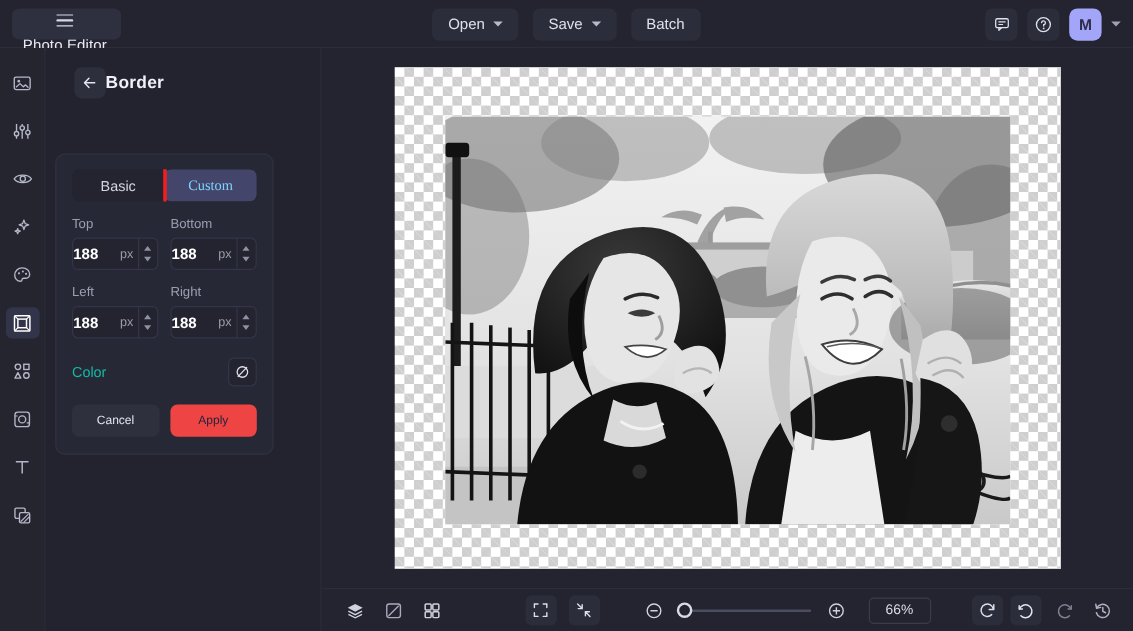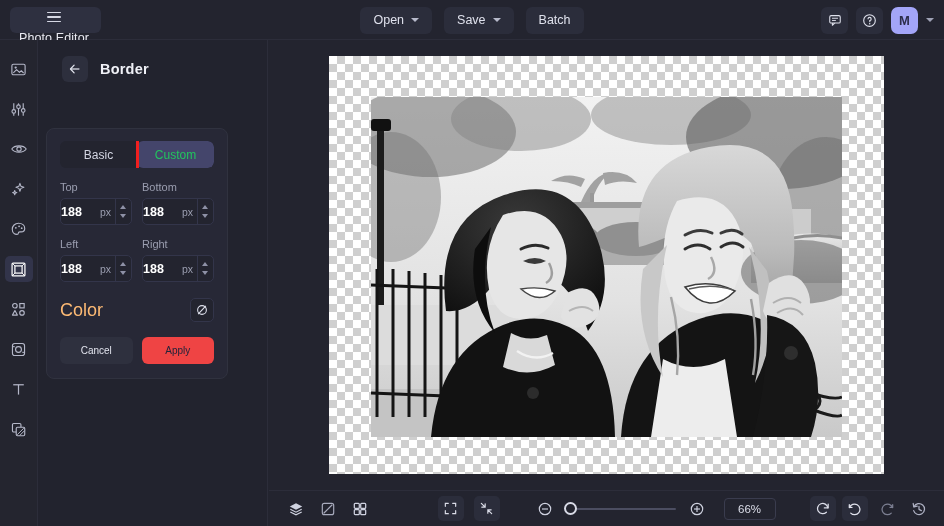--- a/index.html
+++ b/index.html
@@ -68,21 +68,21 @@
     width: 28px; height: 26px; border-radius: 5px;
     display: flex; align-items: center; justify-content: center; cursor: pointer;
   }
   .rail-item.active { background: #32344a; }
 
   
   .panel {
     position: absolute; left: 38px; top: 40px; width: 230px; height: 486px;
     background: #22232e; border-right: 1px solid #2c2d3a;
   }
-  .panel-head { display: flex; align-items: center; gap: 12px; padding: 16px 0 0 24px; }
+  .panel-head { display: flex; align-items: center; padding: 16px 0 0 24px; }
   .backbtn {
     width: 26px; height: 26px; border-radius: 6px; background: #2d2f3d;
     display: flex; align-items: center; justify-content: center; cursor: pointer; border: none;
   }
   .panel-title { font-size: 14.5px; color: #f0f1f7; font-weight: bold; letter-spacing: .2px; }
 
   .card {
     position: absolute; left: 8px; top: 88px; width: 182px;
     background: #272836; border: 1px solid #30323f; border-radius: 8px;
     padding: 12px 13px 14px 13px;
@@ -90,21 +90,21 @@
 
   .seg {
     display: flex; background: #23242f; border-radius: 6px; overflow: hidden;
     height: 27px; position: relative;
   }
   .seg-btn {
     flex: 1; display: flex; align-items: center; justify-content: center;
     font-size: 12px; color: #d3d5e2; cursor: pointer; background: transparent; border: none;
     font-family: inherit; height: 100%;
   }
-  .seg-btn.active { background: #44456b; color: #22c55e; border-radius: 6px; }
+  .seg-btn.active { background: #44456b; color: #7dd3fc; border-radius: 6px; font-family: Liberation Serif, serif; }
   .hl-box {
     position: absolute; left: 76px; top: -5px; width: 86px; height: 37px;
     border: 3px solid #f01f1f; border-radius: 3px; pointer-events: none;
   }
 
   .field-row { display: flex; gap: 10px; margin-top: 13px; }
   .field { width: 73px; }
   .field-label { font-size: 11px; color: #9b9eb0; margin-bottom: 5px; }
   .field-input {
     display: flex; align-items: center; height: 27px;
@@ -126,21 +126,21 @@
     content: ""; position: absolute; left: 0; top: 0;
     border-left: 3px solid transparent; border-right: 3px solid transparent;
   }
   .chv.up::before { border-bottom: 4px solid #8e91a6; }
   .chv.down::before { border-top: 4px solid #8e91a6; }
 
   .color-row {
     display: flex; align-items: center; justify-content: space-between;
     margin-top: 16px;
   }
-  .color-label { font-size: 18px; color: #fdba74; }
+  .color-label { font-size: 12px; color: #14b8a6; }
   .color-swatch {
     width: 24px; height: 24px; background: #23242f; border: 1px solid #33354a;
     border-radius: 5px; display: flex; align-items: center; justify-content: center; cursor: pointer;
   }
 
   .actions { display: flex; gap: 9px; margin-top: 15px; }
   .btn {
     flex: 1; height: 27px; border-radius: 6px; font-size: 10px;
     font-family: inherit; cursor: pointer; border: none;
   }

